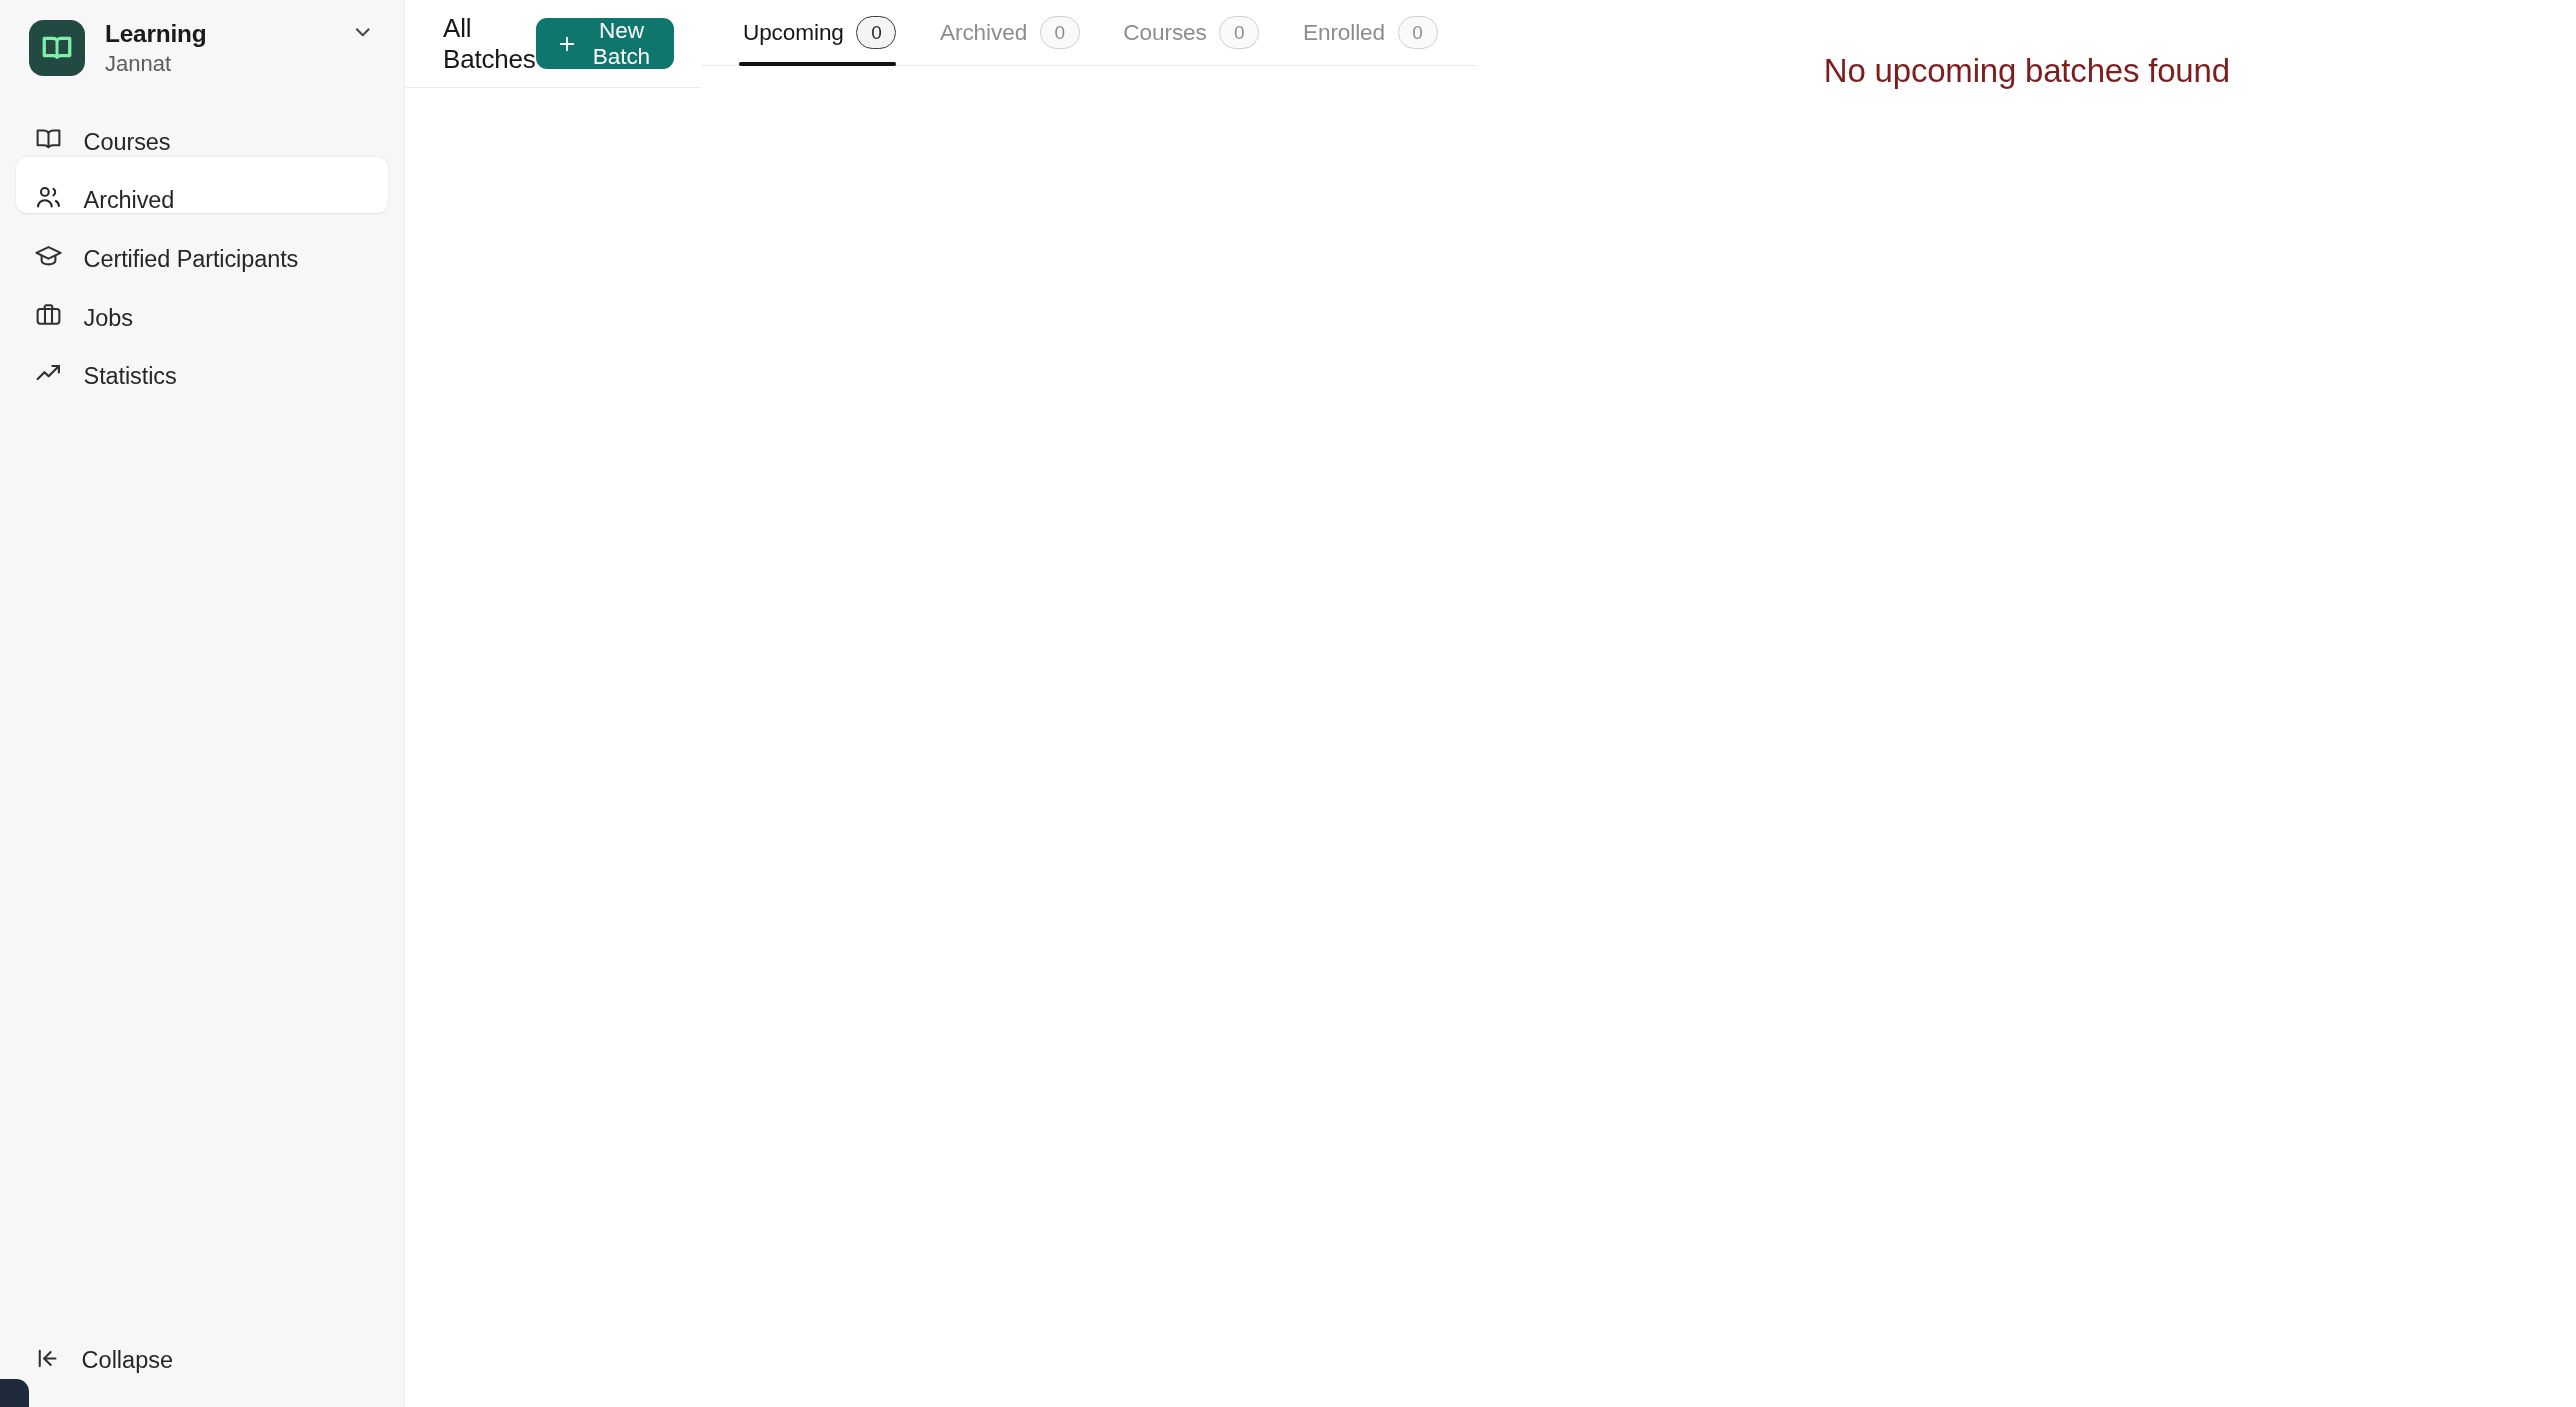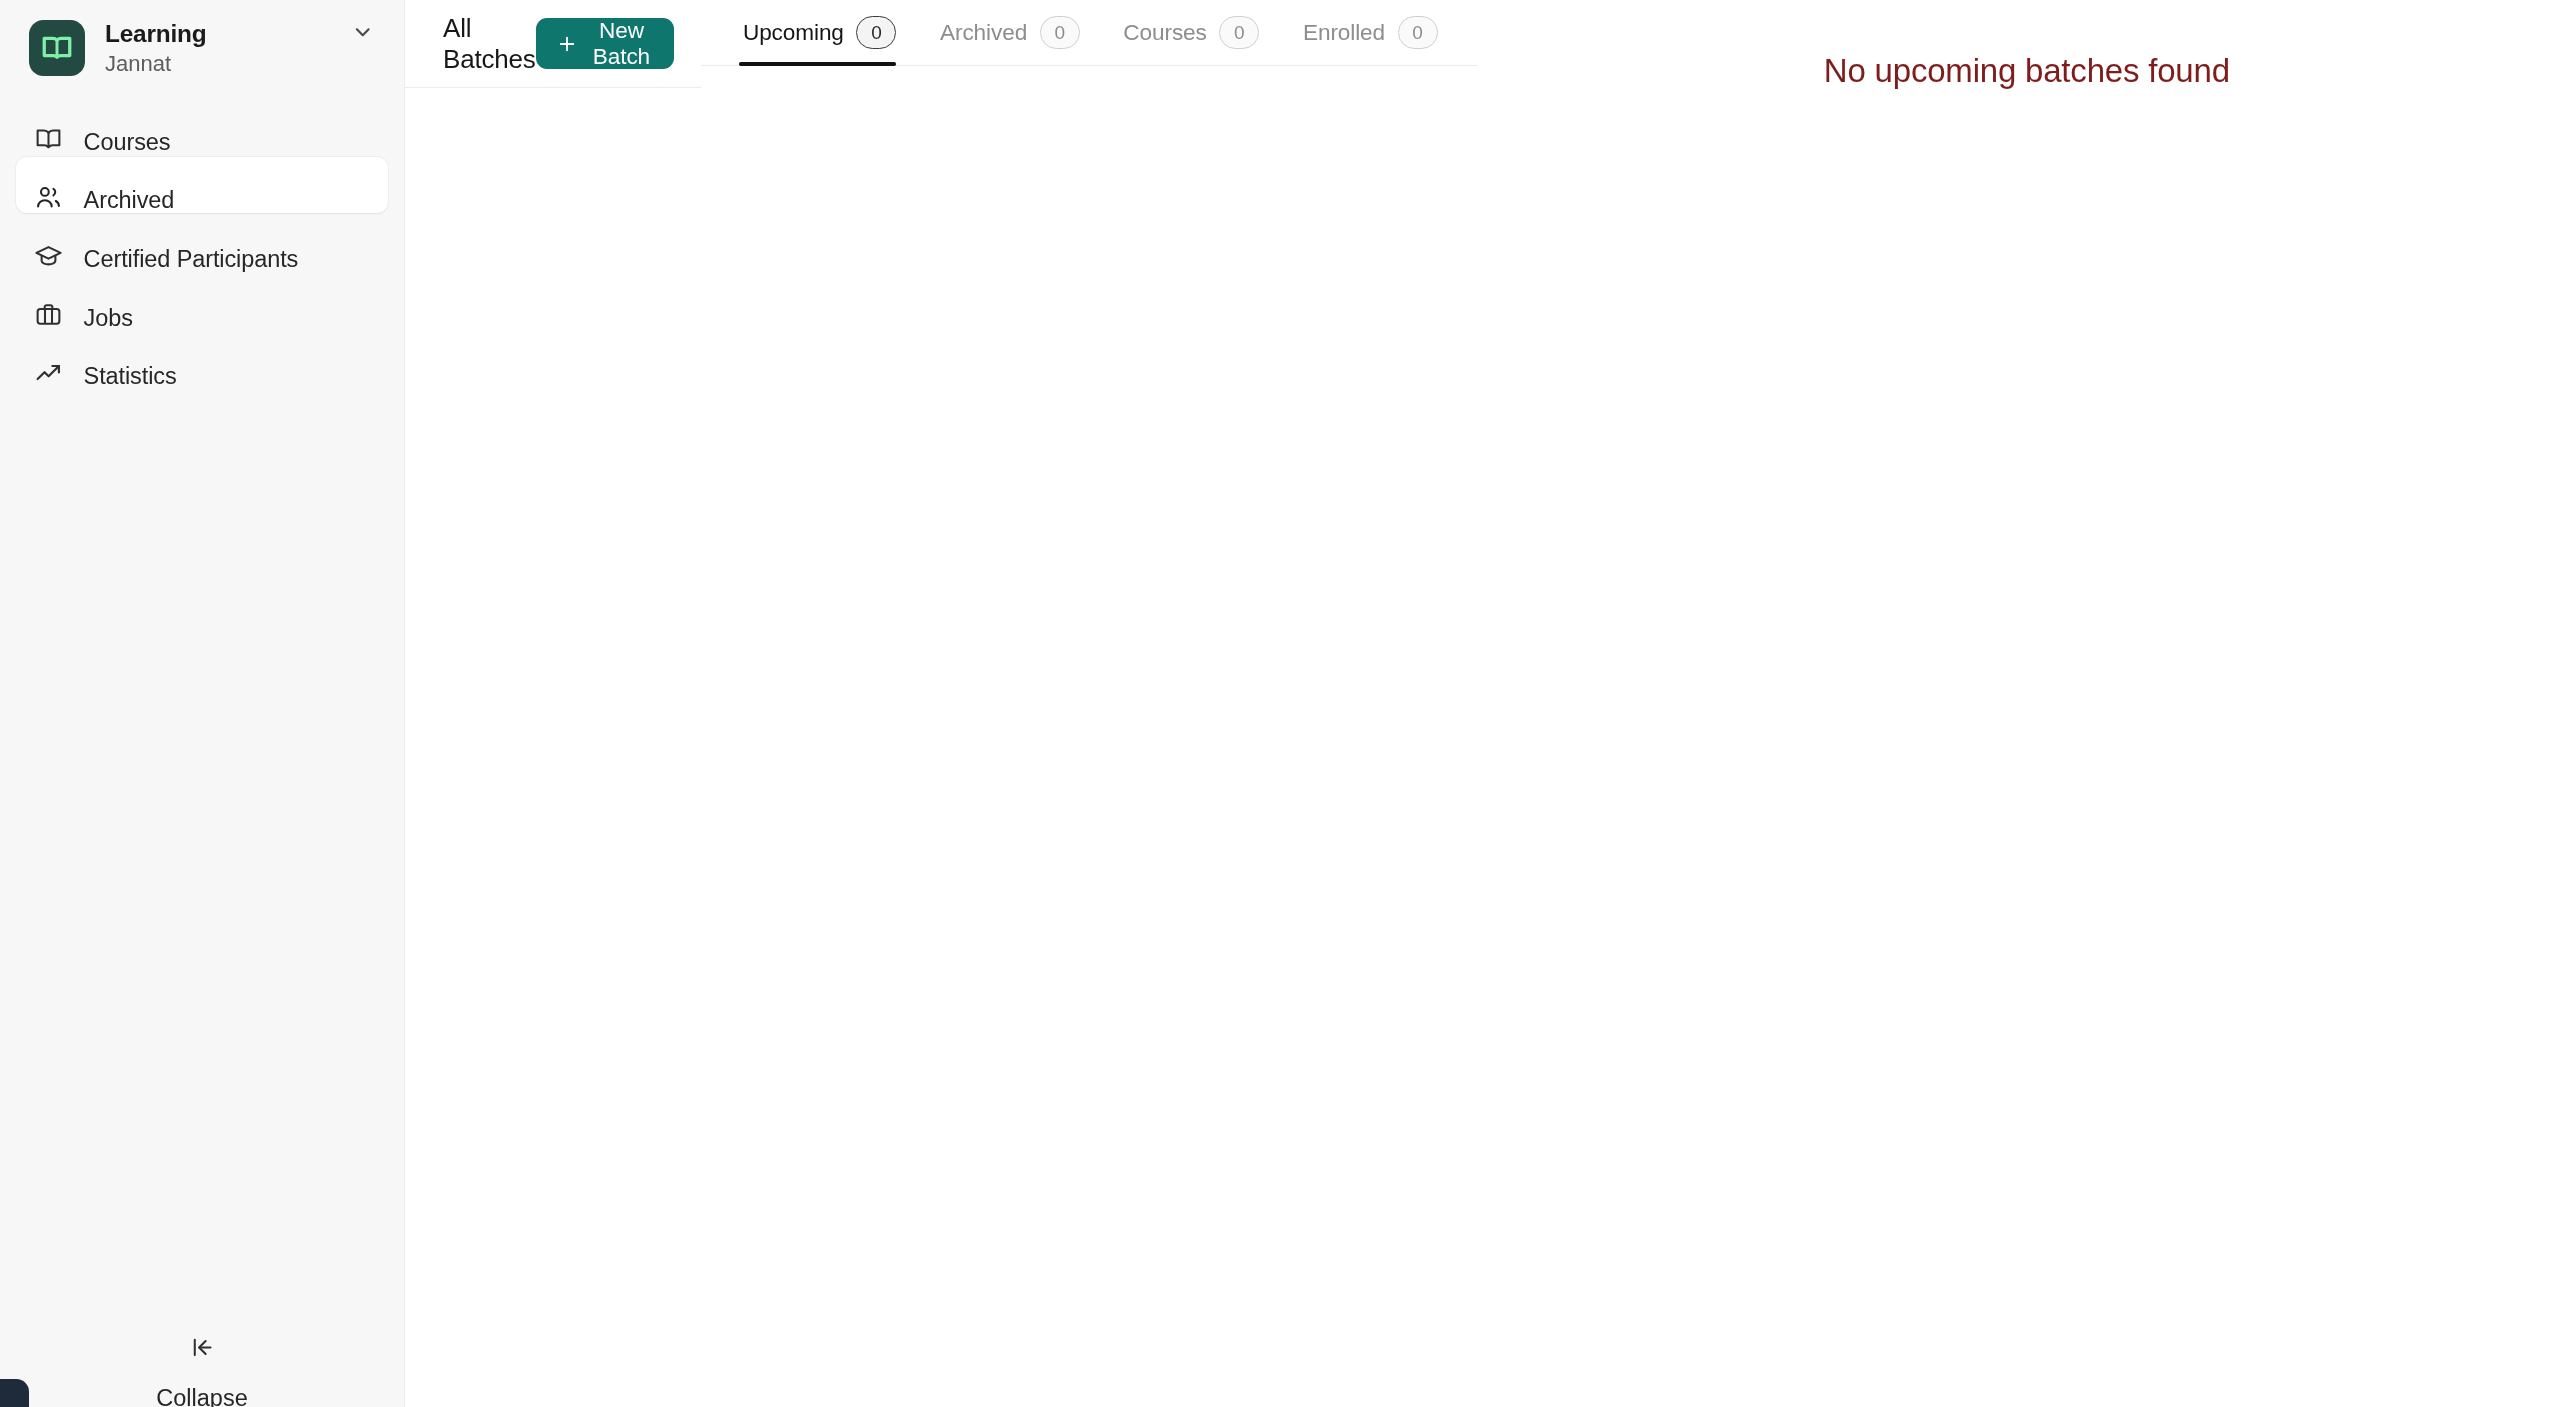--- a/index.html
+++ b/index.html
@@ -70,21 +70,20 @@
 
   .sidebar-footer { margin-top: auto; padding: 0 16.3px 20px 16.3px; }
   .collapse-item {
     display: flex;
     align-items: center;
     gap: 20px;
     height: 54px;
     padding: 0 16.3px;
     border-radius: 11px;
     cursor: pointer;
-    flex-direction: column;
   }
   .collapse-item .nav-label { font-size: 23.5px; color: #262626; }
 
   .corner-blob {
     position: absolute;
     left: -23.5px;
     bottom: -23.5px;
     width: 52px;
     height: 52px;
     border-radius: 12.6px;

